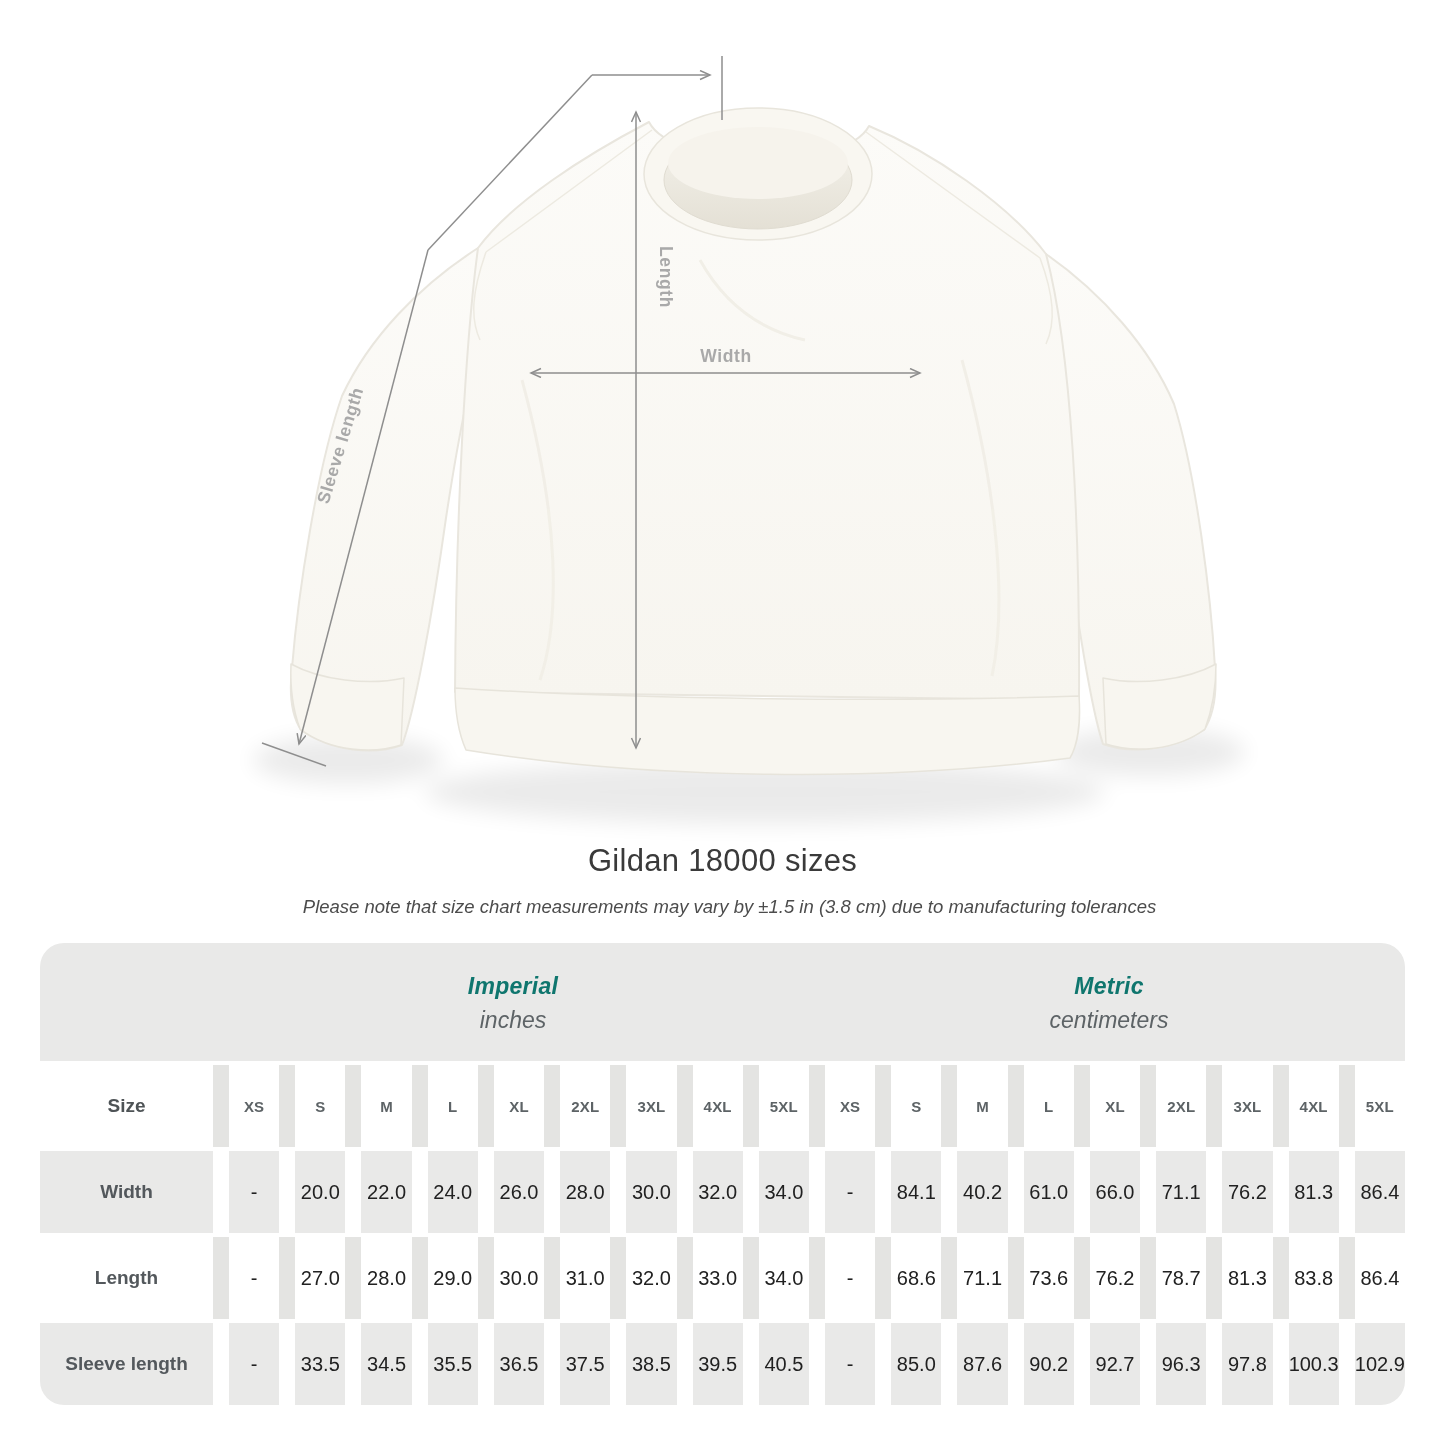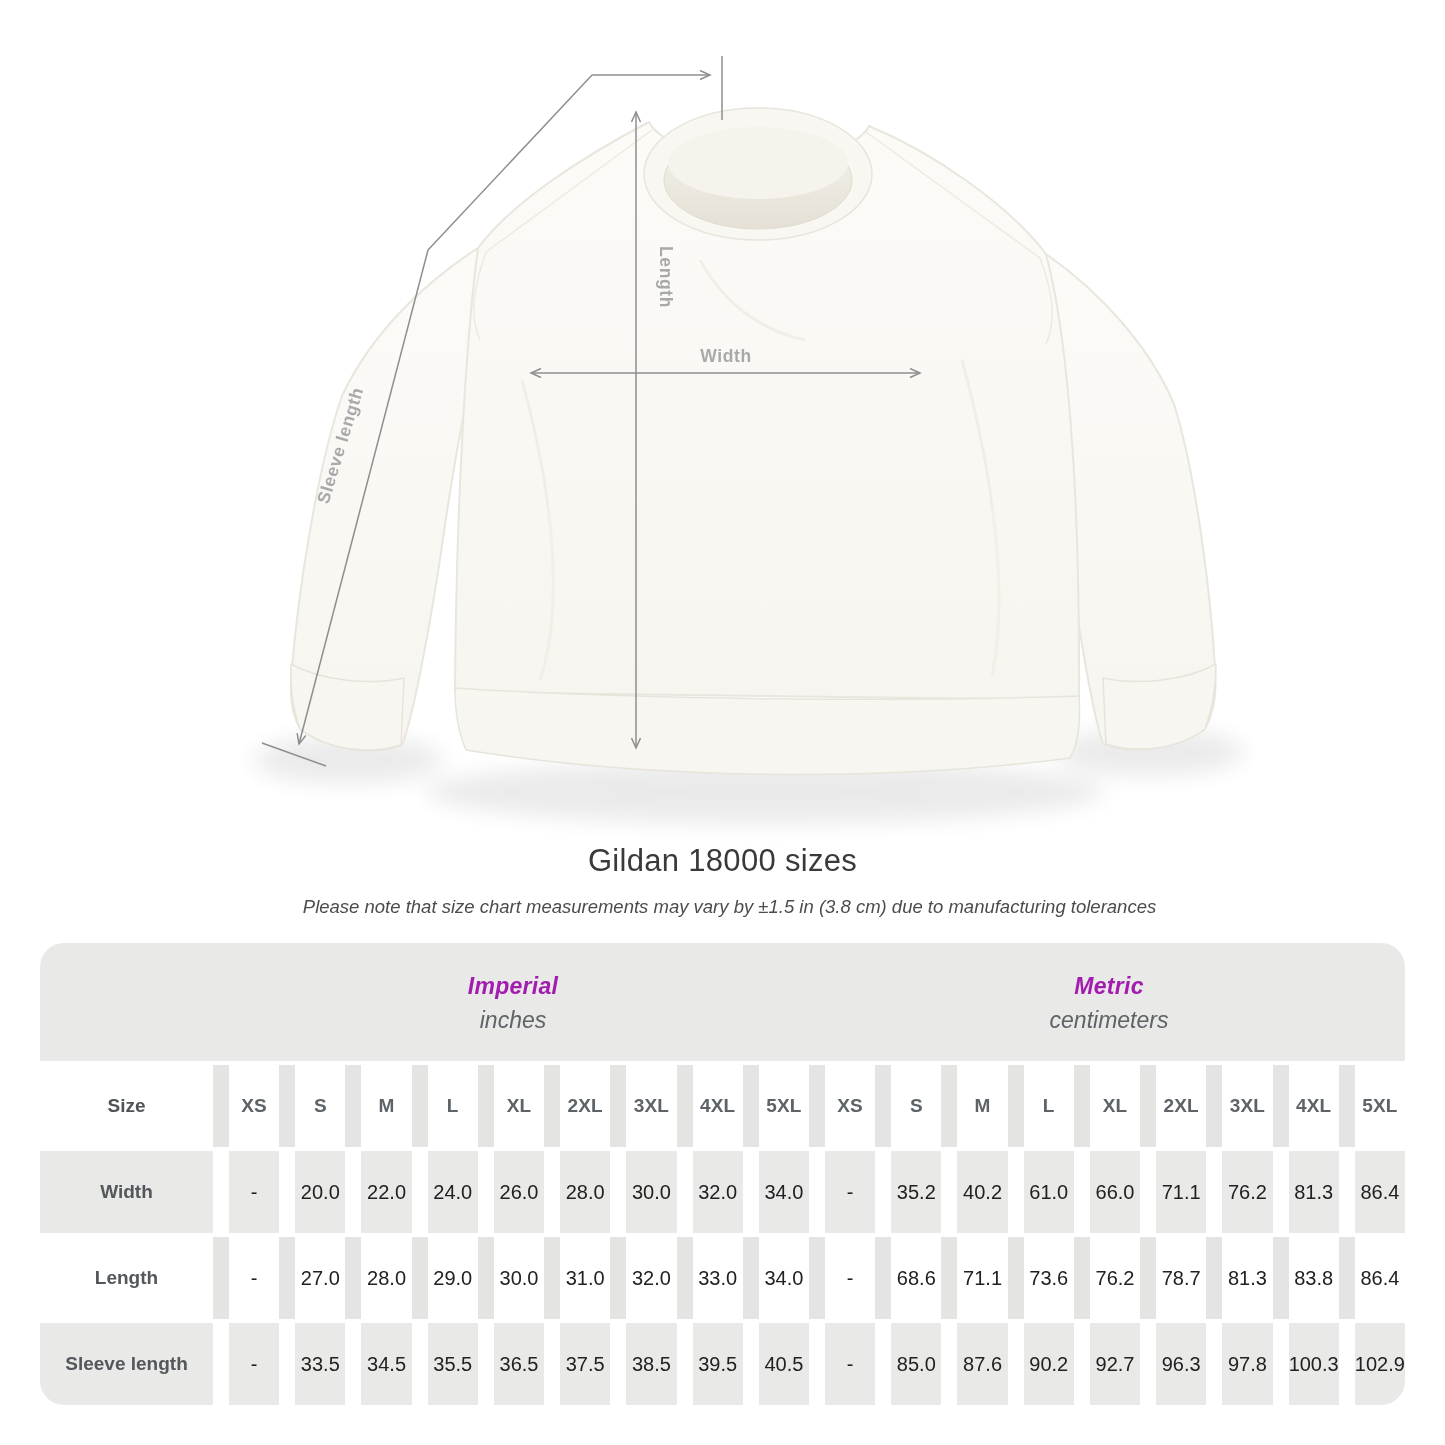--- a/index.html
+++ b/index.html
@@ -20,31 +20,31 @@
     position:absolute;left:40px;top:943px;width:1365px;height:462px;
     border-radius:24px;overflow:hidden;display:flex;flex-direction:column;gap:4px;background:#ffffff;
   }
   .band{
     flex:0 0 118px;background:#e9e9e8;
     display:grid;grid-template-columns:173px repeat(18,1fr);column-gap:4px;align-items:center;
   }
   .grp{display:flex;flex-direction:column;align-items:center;row-gap:7px;padding-top:2px;}
   .grp-imperial{grid-column:2 / 11;}
   .grp-metric{grid-column:11 / 20;}
-  .grp-name{font-size:23px;font-weight:bold;font-style:italic;color:#a21caf;letter-spacing:.3px;}
+  .grp-name{font-size:23px;font-weight:bold;font-style:italic;color:#0f766e;letter-spacing:.3px;}
   .grp-unit{font-size:23px;font-style:italic;color:#5d6366;}
   .trow{
     flex:1 1 0;display:grid;grid-template-columns:173px repeat(18,1fr);column-gap:4px;gap:16px;
   }
   .row-white{background:#e4e4e2;}        
   .row-white > .cell{background:#ffffff;}
   .row-gray{background:#ffffff;}         
   .row-gray > .cell{background:#e9e9e8;}
   .cell{display:flex;align-items:center;justify-content:center;}
-  .hcell{font-size:19px;font-weight:bold;color:#5d6366;letter-spacing:.2px;}
+  .hcell{font-size:15px;font-weight:bold;color:#5d6366;letter-spacing:.2px;}
   .size-head{font-size:19px;font-weight:bold;color:#4e5356;}
   .label-cell{font-size:19px;font-weight:bold;color:#53585c;}
   .vcell{font-size:20px;color:#212121;}
   .measure-label{
     font-size:17.5px;font-weight:bold;fill:#a9a9a9;letter-spacing:.6px;
   }
 </style>
 </head>
 <body>
 
@@ -176,21 +176,21 @@
         <div class="cell vcell">-</div>
         <div class="cell vcell">20.0</div>
         <div class="cell vcell">22.0</div>
         <div class="cell vcell">24.0</div>
         <div class="cell vcell">26.0</div>
         <div class="cell vcell">28.0</div>
         <div class="cell vcell">30.0</div>
         <div class="cell vcell">32.0</div>
         <div class="cell vcell">34.0</div>
         <div class="cell vcell">-</div>
-        <div class="cell vcell">35.2</div>
+        <div class="cell vcell">84.1</div>
         <div class="cell vcell">40.2</div>
         <div class="cell vcell">61.0</div>
         <div class="cell vcell">66.0</div>
         <div class="cell vcell">71.1</div>
         <div class="cell vcell">76.2</div>
         <div class="cell vcell">81.3</div>
         <div class="cell vcell">86.4</div>
       </div>
       <div class="trow row-white">
         <div class="cell label-cell">Length</div>

